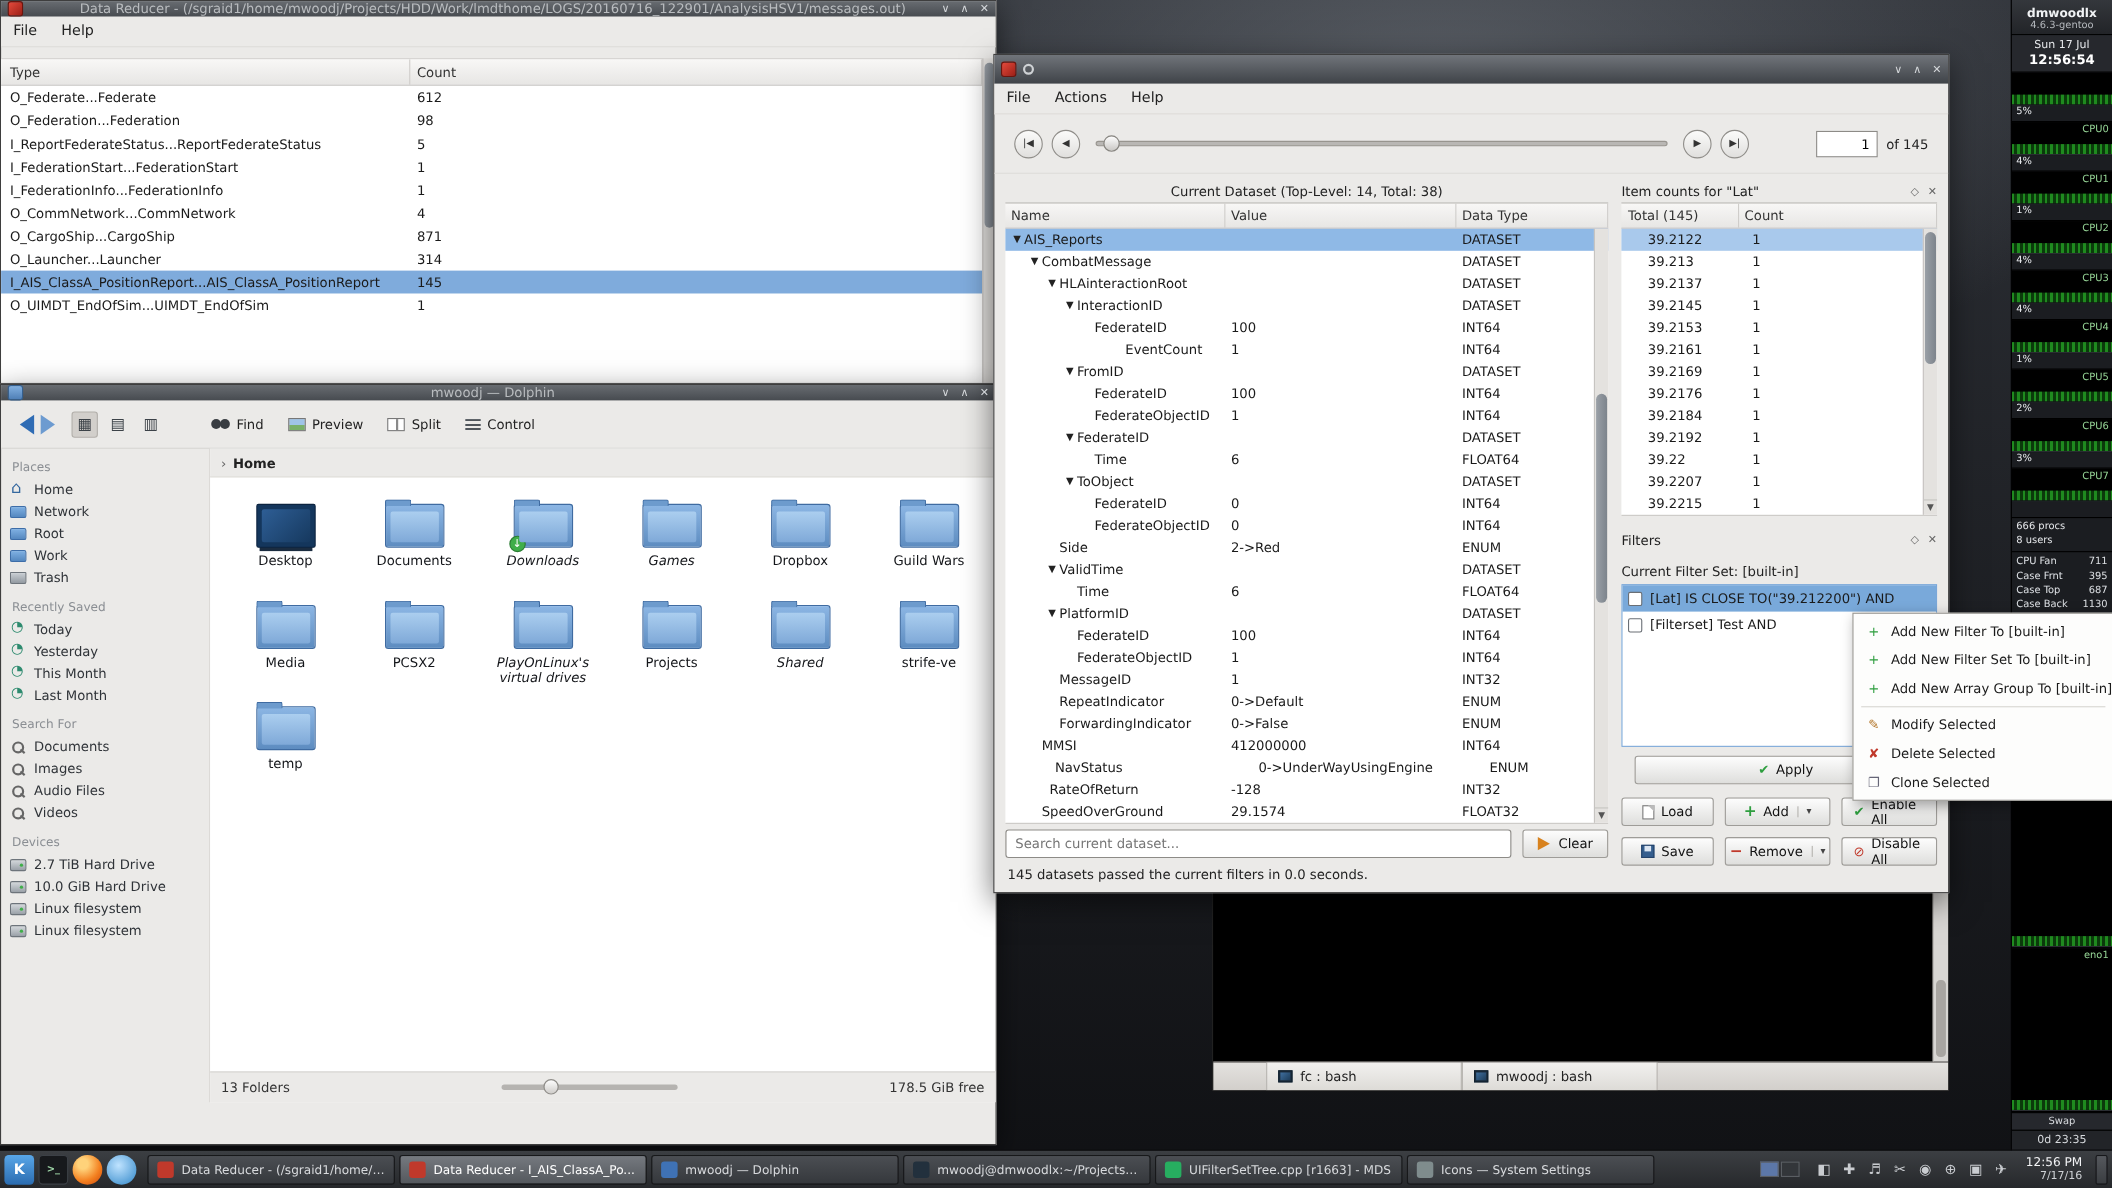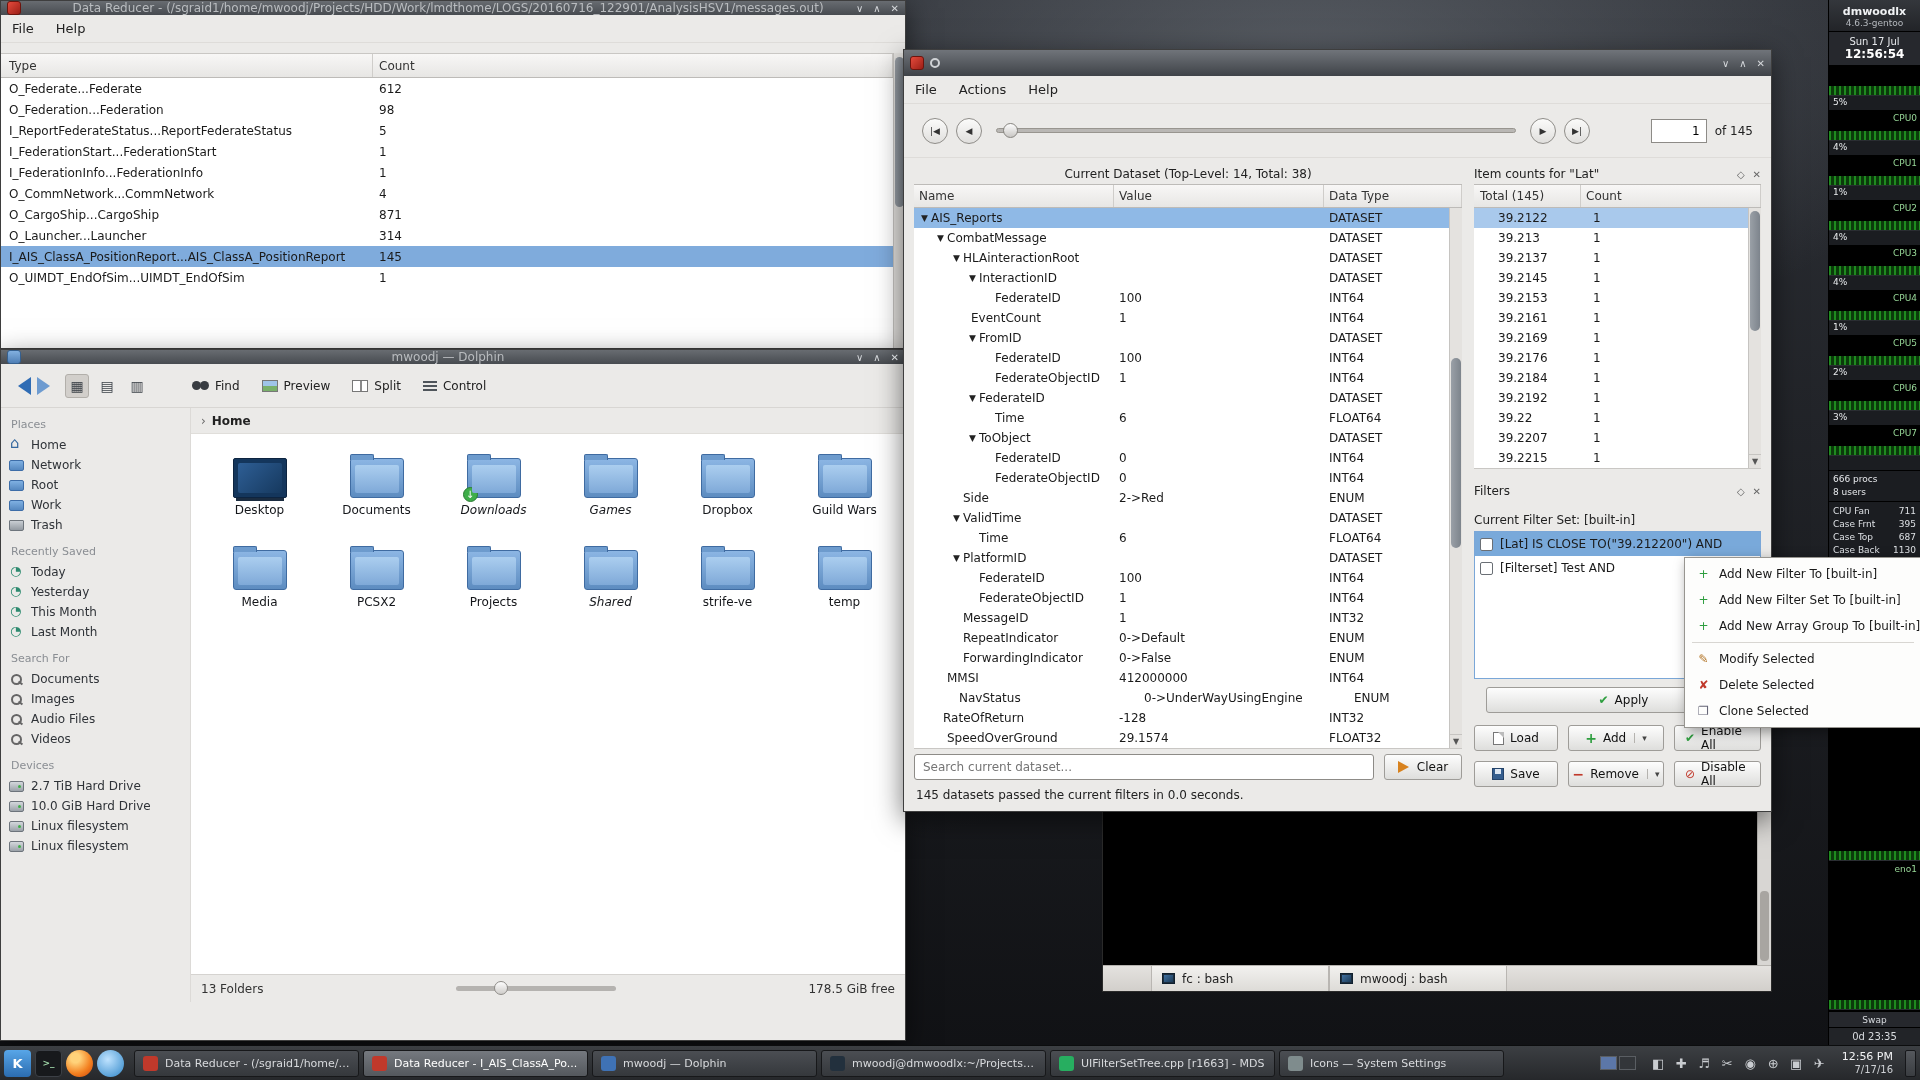--- a/index.html
+++ b/index.html
@@ -436,20 +436,24 @@
             <div class="fold">
             <div class="bfold"></div>
             <div class="fname">Media</div>
           </div>
             <div class="fold">
             <div class="bfold"></div>
             <div class="fname">PCSX2</div>
           </div>
             <div class="fold">
             <div class="bfold"></div>
+            <div class="fname ital">PlayOnLinux's virtual drives</div>
+          </div>
+            <div class="fold">
+            <div class="bfold"></div>
             <div class="fname">Projects</div>
           </div>
             <div class="fold">
             <div class="bfold"></div>
             <div class="fname ital">Shared</div>
           </div>
             <div class="fold">
             <div class="bfold"></div>
             <div class="fname">strife-ve</div>
           </div>
@@ -563,21 +567,21 @@
             </div>
               <div class="trow">
               <div class="c-name" style="padding-left: 68px;">
                 <span class="arrow">▼</span>
                 <span>FederateID</span>
               </div>
               <div class="c-val">100</div>
               <div class="c-type">INT64</div>
             </div>
               <div class="trow">
-              <div class="c-name" style="padding-left: 44px;">
+              <div class="c-name" style="padding-left: 96px;">
                 <span class="arrow">▼</span>
                 <span>EventCount</span>
               </div>
               <div class="c-val">1</div>
               <div class="c-type">INT64</div>
             </div>
               <div class="trow">
               <div class="c-name" style="padding-left: 52px;">
                 <span class="arrow on">▼</span>
                 <span>FromID</span>
@@ -723,21 +727,21 @@
             </div>
               <div class="trow">
               <div class="c-name" style="padding-left: 7px; margin-left: 25px;">
                 <span class="arrow">▼</span>
                 <span>NavStatus</span>
               </div>
               <div class="c-val">0-&gt;UnderWayUsingEngine</div>
               <div class="c-type">ENUM</div>
             </div>
               <div class="trow">
-              <div class="c-name" style="padding-left: 16px;">
+              <div class="c-name" style="padding-left: 27px;">
                 <span class="arrow">▼</span>
                 <span>RateOfReturn</span>
               </div>
               <div class="c-val">-128</div>
               <div class="c-type">INT32</div>
             </div>
               <div class="trow">
               <div class="c-name" style="padding-left: 20px;">
                 <span class="arrow">▼</span>
                 <span>SpeedOverGround</span>

